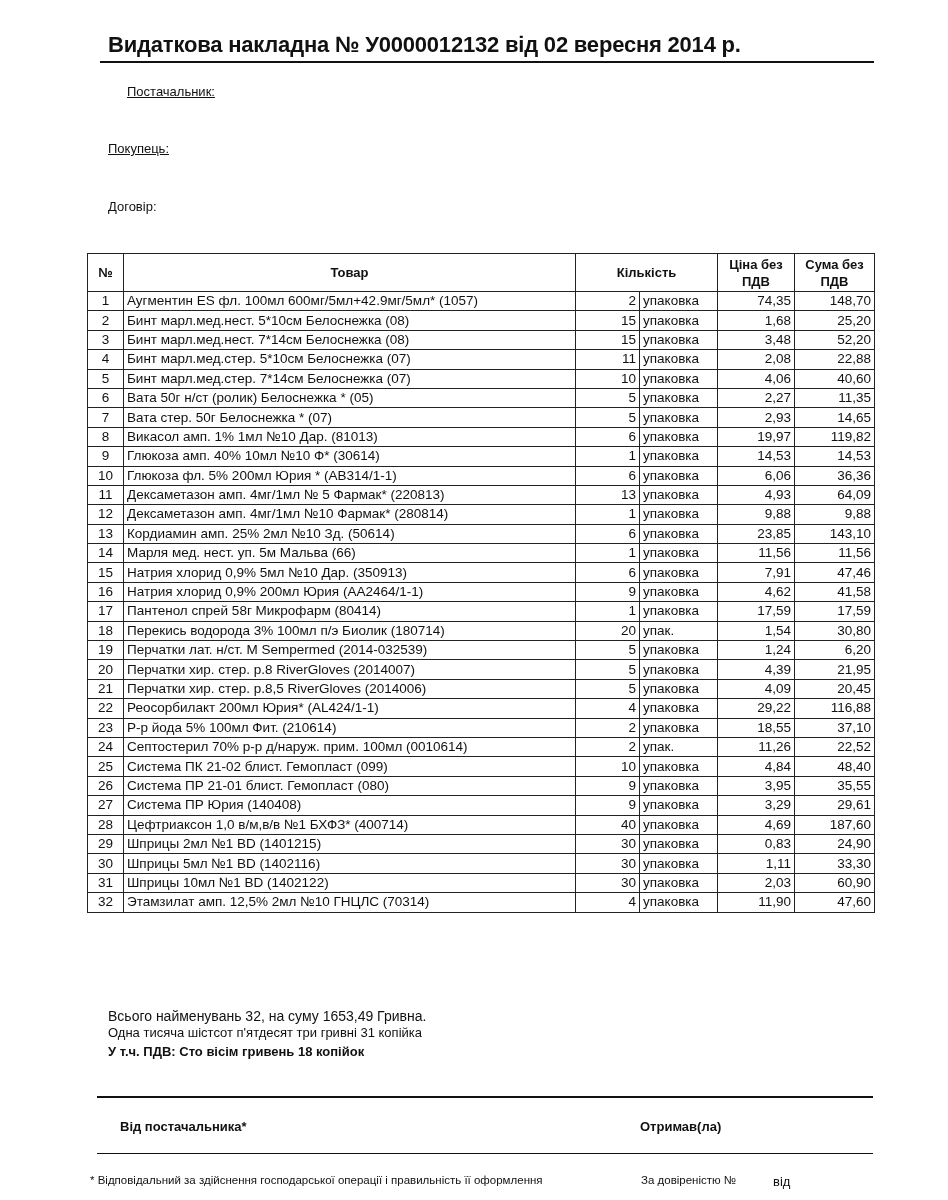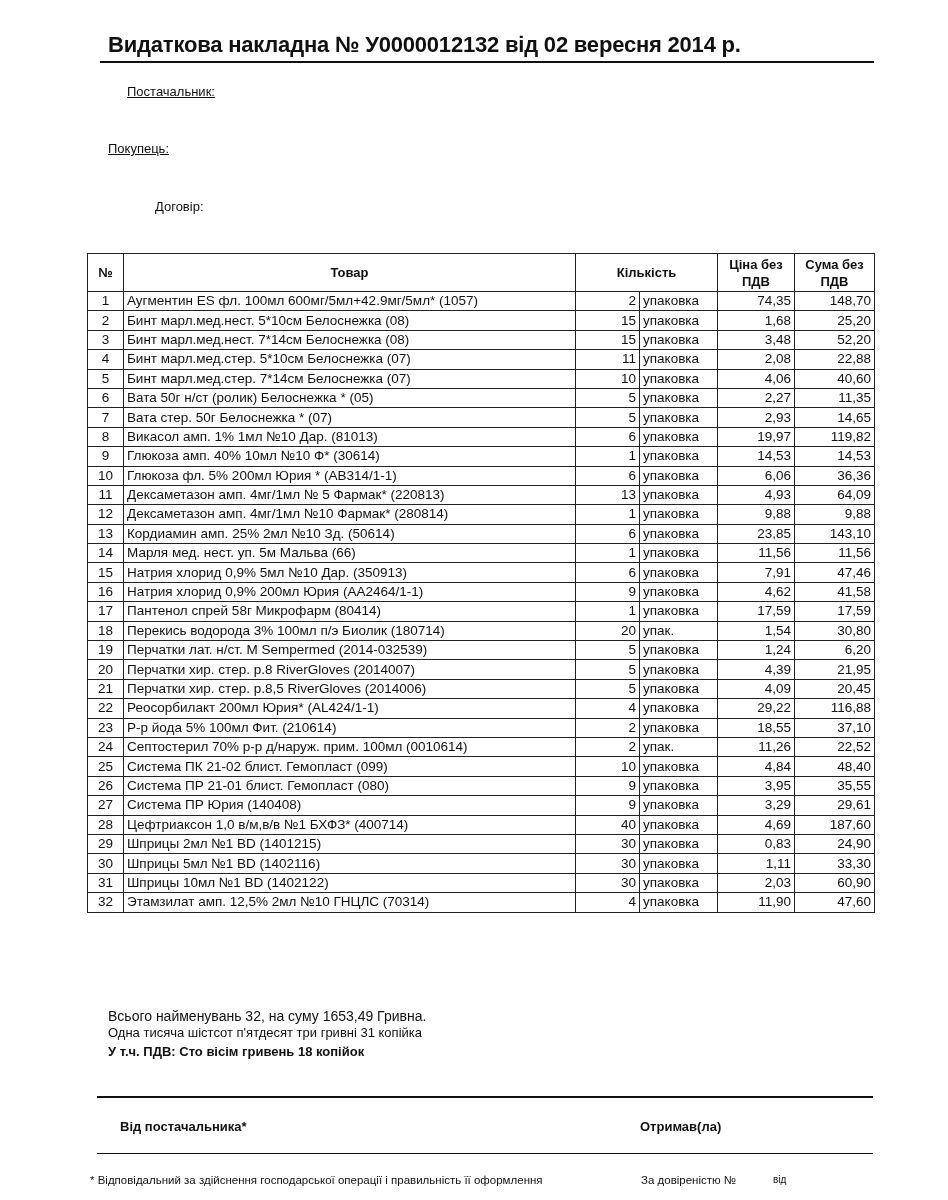--- a/index.html
+++ b/index.html
@@ -18,31 +18,31 @@
   .totals { position:absolute; font-size:13px; }
   .summary1 { position:absolute; left:108px; top:1008px; font-size:14px; }
   .summary2 { position:absolute; left:108px; top:1025px; font-size:13px; font-weight:normal; }
   .summary3 { position:absolute; left:108px; top:1044px; font-size:13px; font-weight:bold; }
   .sig-rule1 { position:absolute; left:97px; top:1096px; width:776px; height:2px; background:#111; }
   .sig-rule2 { position:absolute; left:97px; top:1153px; width:776px; height:1px; background:#111; }
   .sig-left { position:absolute; left:108px; top:1119px; font-size:13px; font-weight:bold;padding-left:12px; }
   .sig-right { position:absolute; left:640px; top:1119px; font-size:13px; font-weight:bold; }
   .foot-left { position:absolute; left:90px; top:1174px; font-size:11.5px; }
   .foot-right { position:absolute; left:641px; top:1174px; font-size:11.5px; }
-  .foot-from { position:absolute; left:773px; top:1174px; font-size:10px; }
+  .foot-from { position:absolute; left:773px; top:1174px; font-size:13px; }
 </style>
 </head>
 <body>
 
 <div class="title">Видаткова накладна № У0000012132 від 02 вересня 2014 р.</div>
 <div class="title-rule"></div>
 
 <div class="label u" style="top:84px;margin-left:19px;">Постачальник:</div>
 <div class="label u" style="top:141px;">Покупець:</div>
-<div class="label" style="top:199px;margin-left:47px;">Договір:</div>
+<div class="label" style="top:199px;">Договір:</div>
 
 <table class="items">
   <colgroup>
     <col style="width:36px">
     <col style="width:452px">
     <col style="width:64px">
     <col style="width:78px">
     <col style="width:77px">
     <col style="width:80px">
   </colgroup>

